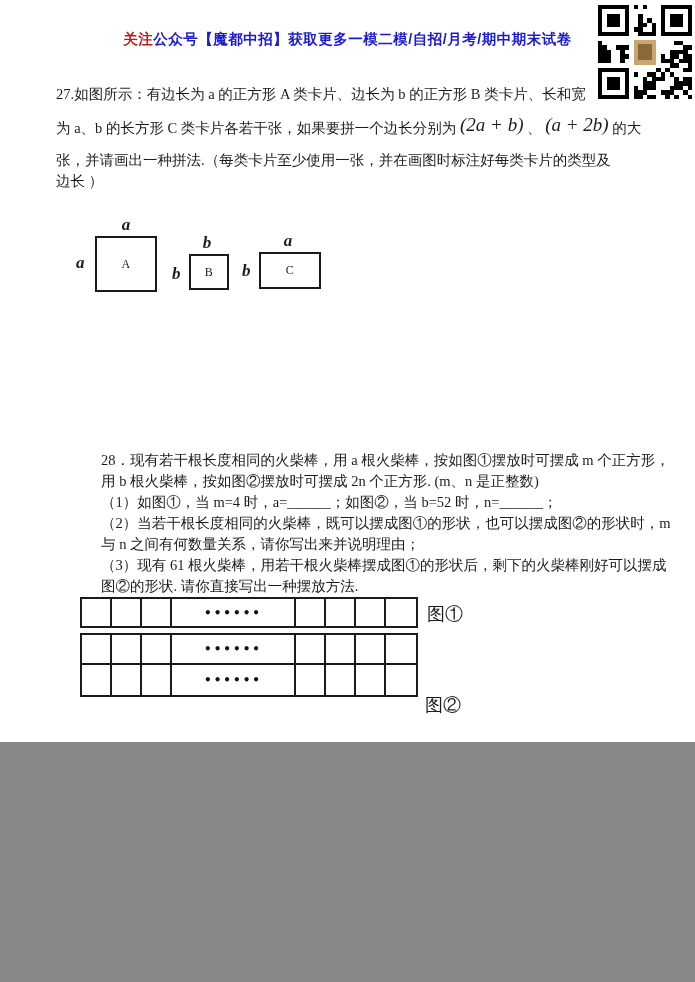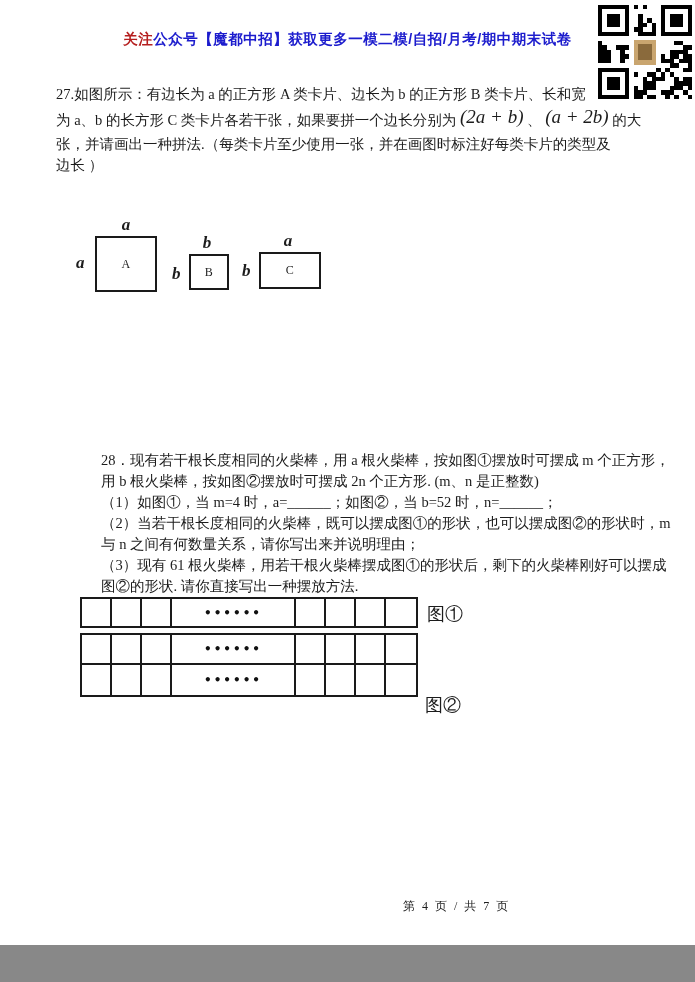--- a/index.html
+++ b/index.html
@@ -1,18 +1,18 @@
 <!DOCTYPE html>
 <html lang="zh"><head>
 <meta charset="utf-8">
 <style>
   html,body{margin:0;padding:0;background:#888;}
   .page{
     position:relative;
-    width:695px;height:945px;
+    width:695px;height:742px;
     margin:0 auto;
     background:#ffffff;
     font-family:"Liberation Serif","DejaVu Serif",serif;
     color:#1c1c1c;
     overflow:hidden;
   }
   
   .header-notice{
     position:absolute;top:30px;left:0;right:0;
     text-align:center;
@@ -189,21 +189,21 @@
 
       <g>
         <rect x="8" y="7.8" width="5" height="5.6" fill="#c9a56f"></rect>
         <rect x="9" y="8.8" width="3" height="3.4" fill="#8a6a3c"></rect>
       </g>
     </svg>
   </div>
 
   <div class="qblock" style="top:84px;">
     <div class="qline">27.如图所示：有边长为 a 的正方形 A 类卡片、边长为 b 的正方形 B 类卡片、长和宽</div>
-    <div class="qline" style="margin:6px 0 6px 0;line-height:16px;">
+    <div class="qline" style="margin:6px 0 6px 0;line-height:32px;">
       <span>为 a、b 的长方形 C 类卡片各若干张，如果要拼一个边长分别为 </span><span class="math">(2a + b)</span><span> 、 </span><span class="math">(a + 2b)</span><span> 的大</span>
     </div>
     <div class="qline">张，并请画出一种拼法.（每类卡片至少使用一张，并在画图时标注好每类卡片的类型及</div>
     <div class="qline">边长 ）</div>
   </div>
 
   <div class="card" style="left:76px;top:215px;width:83px;height:80px;">
     <span class="top-label" style="left:19px;width:62px;text-align:center;top:0;">a</span>
     <span class="side-label" style="left:0;top:38px;">a</span>
     <div class="box" style="left:19px;top:21px;width:58px;height:52px;">

